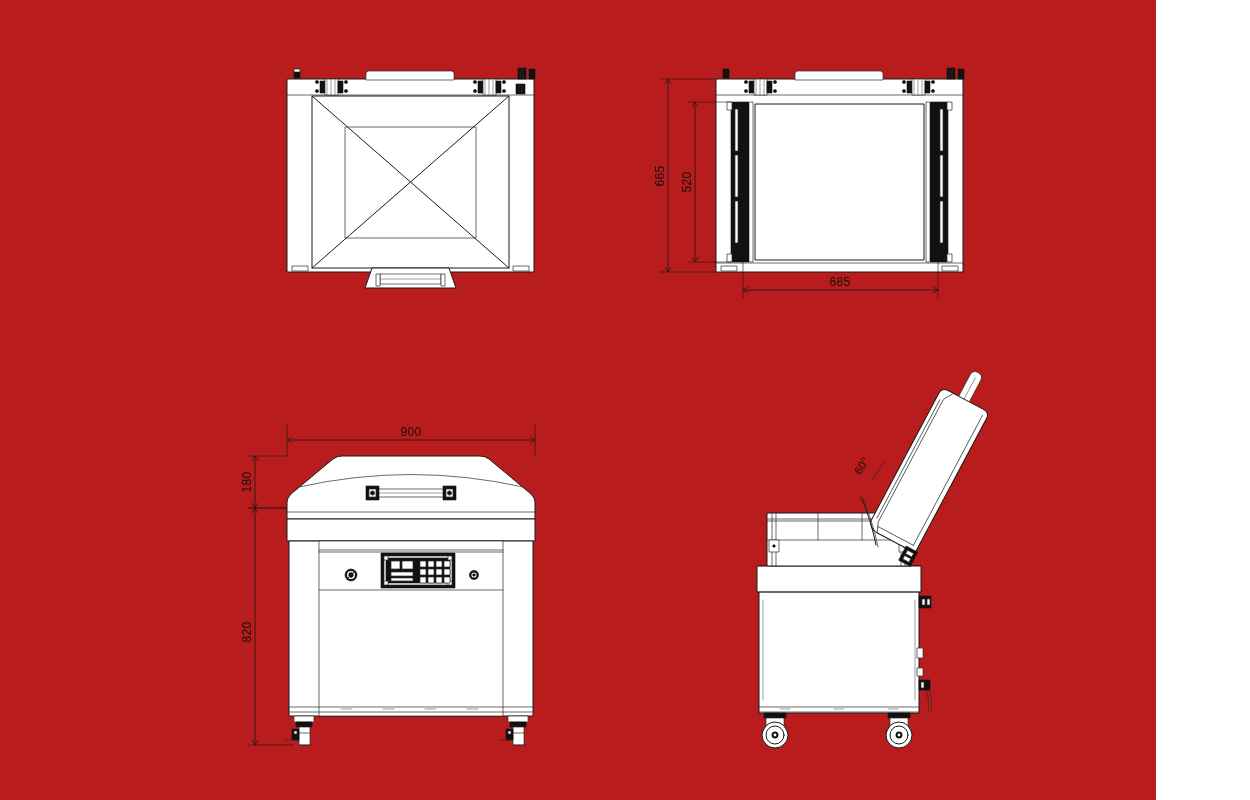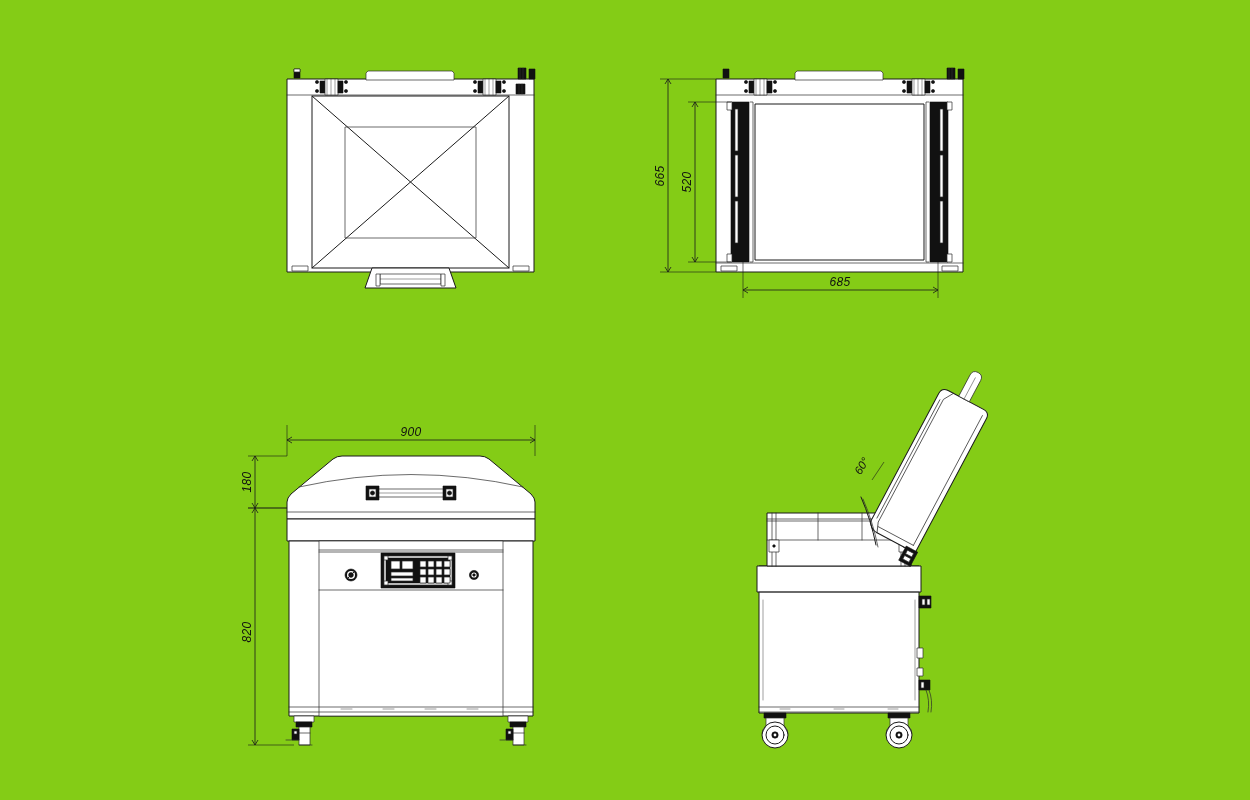--- a/index.html
+++ b/index.html
@@ -8,24 +8,23 @@
     background: #ffffff;
   }
   body {
     width: 1250px;
     height: 800px;
     font-family: "Liberation Sans", sans-serif;
     overflow: hidden;
   }
   #drawing-root {
     position: relative;
-    width: 1250px;
+    width: 1156px;
     height: 800px;
-    background: #84cc16;
-    font-style: italic;
+    background: #b91c1c;
   }
   svg#cad {
     display: block;
     width: 1250px;
     height: 800px;
   }
   .ln {
     fill: none;
     stroke: #1a1a1a;
     stroke-width: 1;

